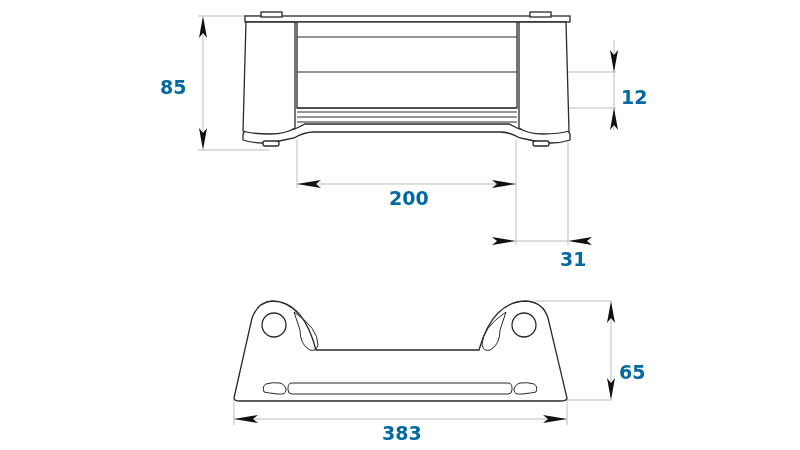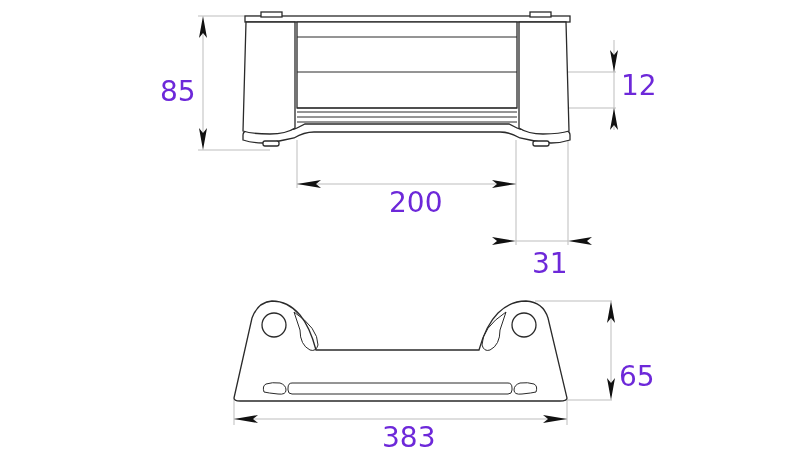--- a/index.html
+++ b/index.html
@@ -1,18 +1,18 @@
 <!DOCTYPE html>
 <html><head>
 <meta charset="utf-8">
 <style>
   html,body{margin:0;padding:0;background:#ffffff;}
   body{width:800px;height:450px;position:relative;overflow:hidden;font-family:"DejaVu Sans","Liberation Sans",sans-serif;}
   svg{position:absolute;left:0;top:0;}
-  .dim-label{position:absolute;color:#6d28d9;font-weight:normal;font-size:28px;line-height:1;white-space:nowrap;}
+  .dim-label{position:absolute;color:#0369a1;font-weight:bold;font-size:19px;line-height:1;white-space:nowrap;}
   .part{fill:#ffffff;stroke:#2a2a2a;stroke-width:1.3;}
   .thin{fill:none;stroke:#2a2a2a;stroke-width:1;}
   .ext{fill:none;stroke:#bdbdbd;stroke-width:1;}
   .arrow{fill:#111;}
 </style>
 </head>
 <body>
 
 <svg width="800" height="450" viewBox="0 0 800 450" xmlns="http://www.w3.org/2000/svg">
 
@@ -98,17 +98,17 @@
   </g>
 
   <g>
     <line class="ext" x1="234" y1="419" x2="567" y2="419"></line>
     <polygon class="arrow" points="234,419 258,415 253,419 258,423"></polygon>
     <polygon class="arrow" points="567,419 543,415 548,419 543,423"></polygon>
   </g>
 </svg>
 
 <div class="dim-label" style="left:160px;top:78px;">85</div>
-<div class="dim-label" style="left:621px;top:72px;">12</div>
+<div class="dim-label" style="left:621px;top:88px;">12</div>
 <div class="dim-label" style="left:389px;top:189px;">200</div>
-<div class="dim-label" style="left:532px;top:250px;text-align:center;">31</div>
+<div class="dim-label" style="left:560px;top:250px;text-align:center;">31</div>
 <div class="dim-label" style="left:619px;top:343px;margin-top:20px;">65</div>
 <div class="dim-label" style="left:382px;top:424px;">383</div>
 
 </body></html>

